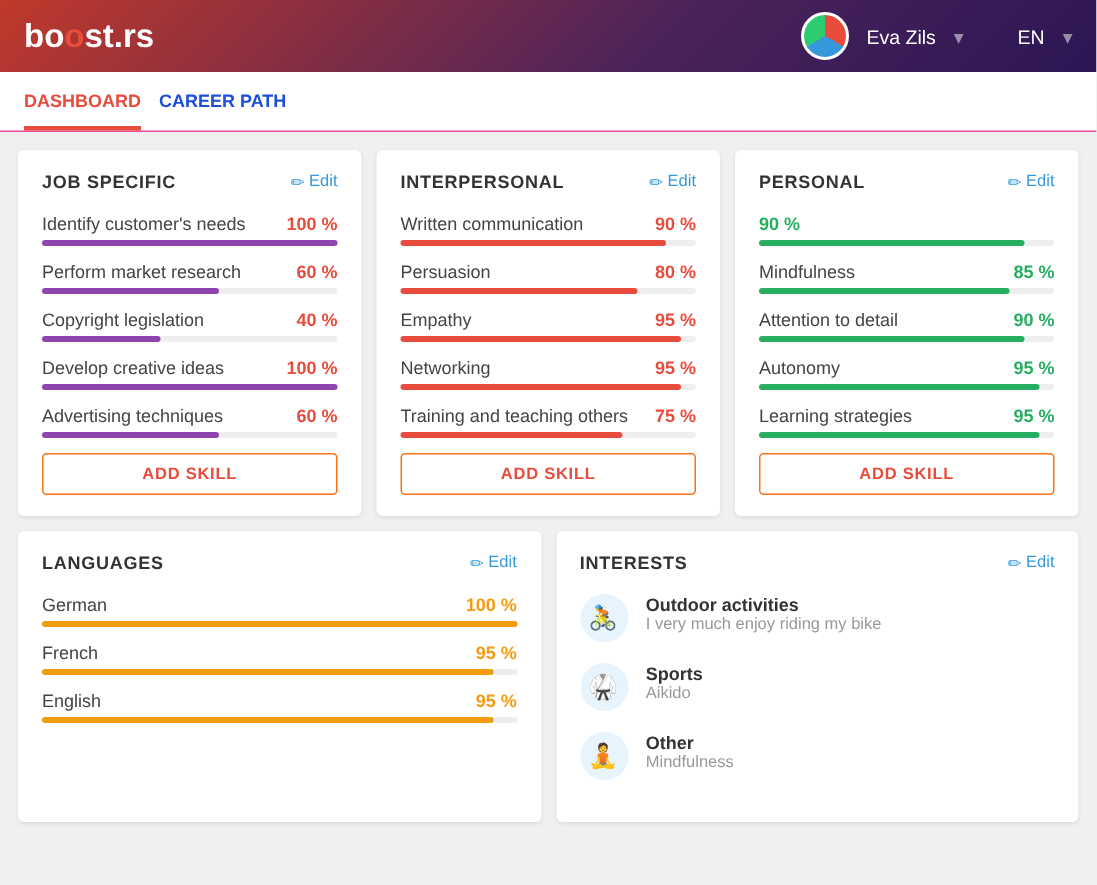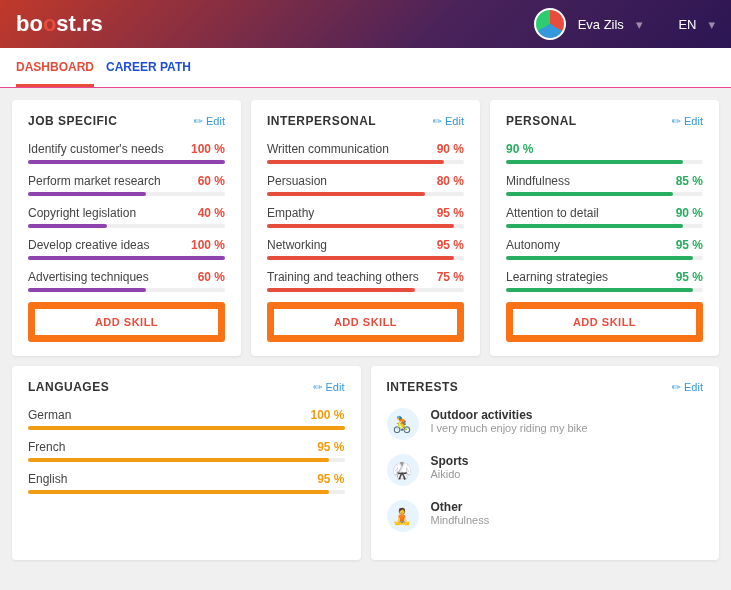--- a/index.html
+++ b/index.html
@@ -97,21 +97,21 @@
     .bar-bg { height: 4px; background: #eee; border-radius: 2px; }
     .bar-fill { height: 4px; border-radius: 2px; }
     .bar-purple { background: #8e44ad; }
     .bar-red { background: #e74c3c; }
     .bar-green { background: #27ae60; }
     .bar-yellow { background: #f39c12; }
 
     
     .add-skill-btn {
       margin-top: 10px;
-      border: 7px solid #f97316;
+      border: 1px solid #f97316;
       color: #e74c3c;
       background: white;
       padding: 7px 20px;
       border-radius: 3px;
       font-size: 11px;
       font-weight: 600;
       letter-spacing: 0.5px;
       cursor: pointer;
       display: block;
       width: 100%;

